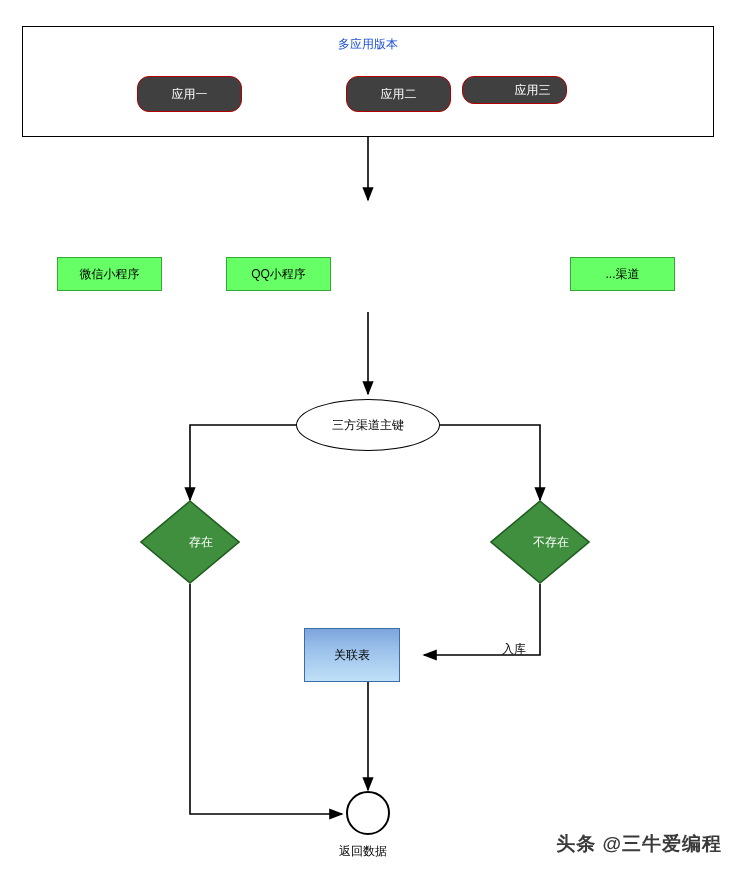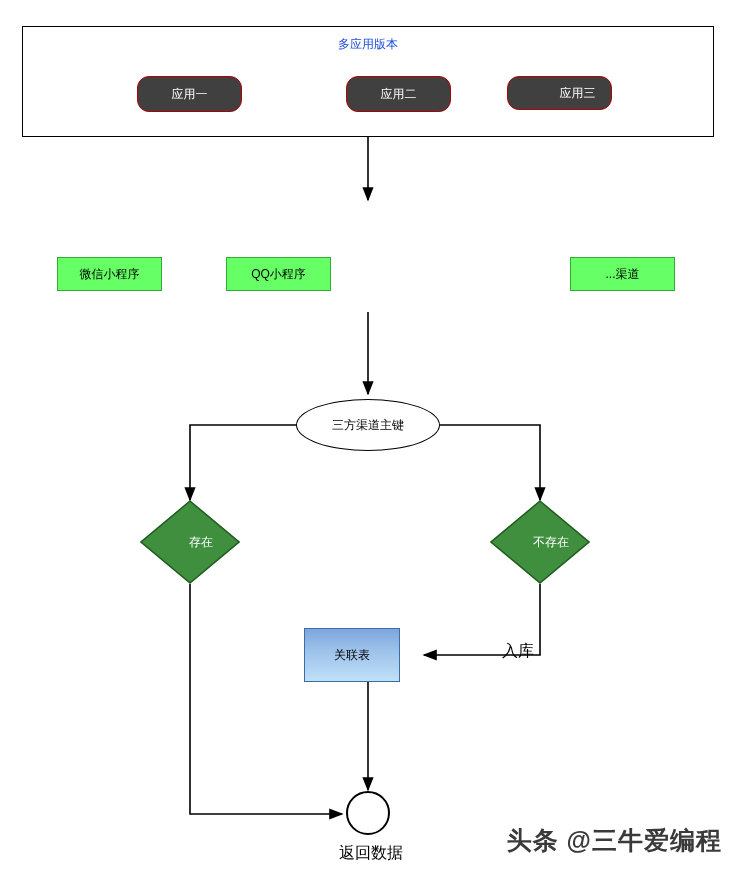--- a/index.html
+++ b/index.html
@@ -100,29 +100,29 @@
     font-size: 12px;
   }
   
   .circle-node {
     border: 2px solid #000;
     border-radius: 50%;
     background: #ffffff;
   }
   .free-label {
     position: absolute;
-    font-size: 16px;
+    font-size: 12px;
     color: #000;
     white-space: nowrap;
   }
   .watermark {
     position: absolute;
     right: 16px;
     bottom: 16px;
-    font-size: 25px;
+    font-size: 19px;
     font-weight: bold;
     color: #3a3a3a;
     letter-spacing: 1px;
     white-space: nowrap;
   }
 </style>
 </head>
 <body>
 
 <div id="canvas">
@@ -151,21 +151,21 @@
 
   <div class="node group-box" style="left:22px; top:26px; width:692px; height:111px;">
     <div class="group-title">多应用版本</div>
   </div>
   <div class="node app-box" style="left:137px; top:76px; width:105px; height:36px;">
     <span>应用一</span>
   </div>
   <div class="node app-box" style="left:314px; top:76px; width:105px; height:36px;margin-left:32px;">
     <span>应用二</span>
   </div>
-  <div class="node app-box" style="left:507px; top:76px; width:105px; height:34px;padding-left:36px;">
+  <div class="node app-box" style="left:462px; top:76px; width:105px; height:28px;padding-left:36px;">
     <span>应用三</span>
   </div>
 
   <div class="node chan-box" style="left:57px; top:257px; width:105px; height:34px;">
     <span>微信小程序</span>
   </div>
   <div class="node chan-box" style="left:226px; top:257px; width:105px; height:34px;">
     <span>QQ小程序</span>
   </div>
   <div class="node chan-box" style="left:570px; top:257px; width:105px; height:34px;">

